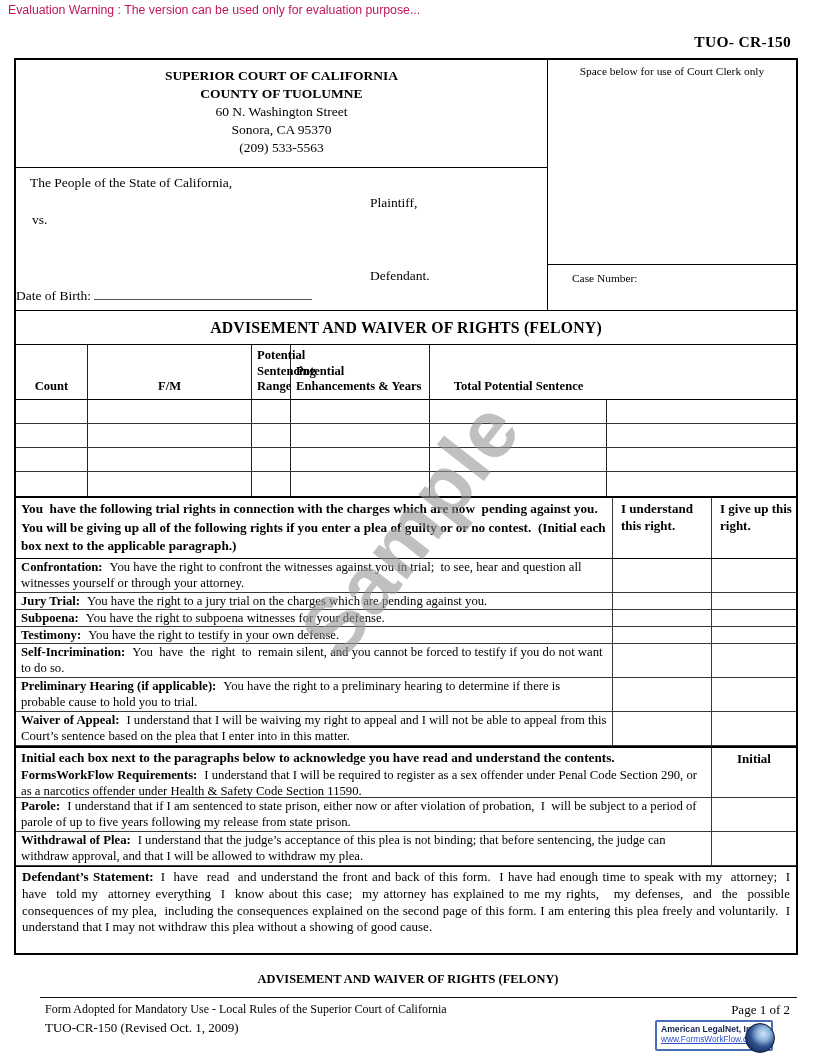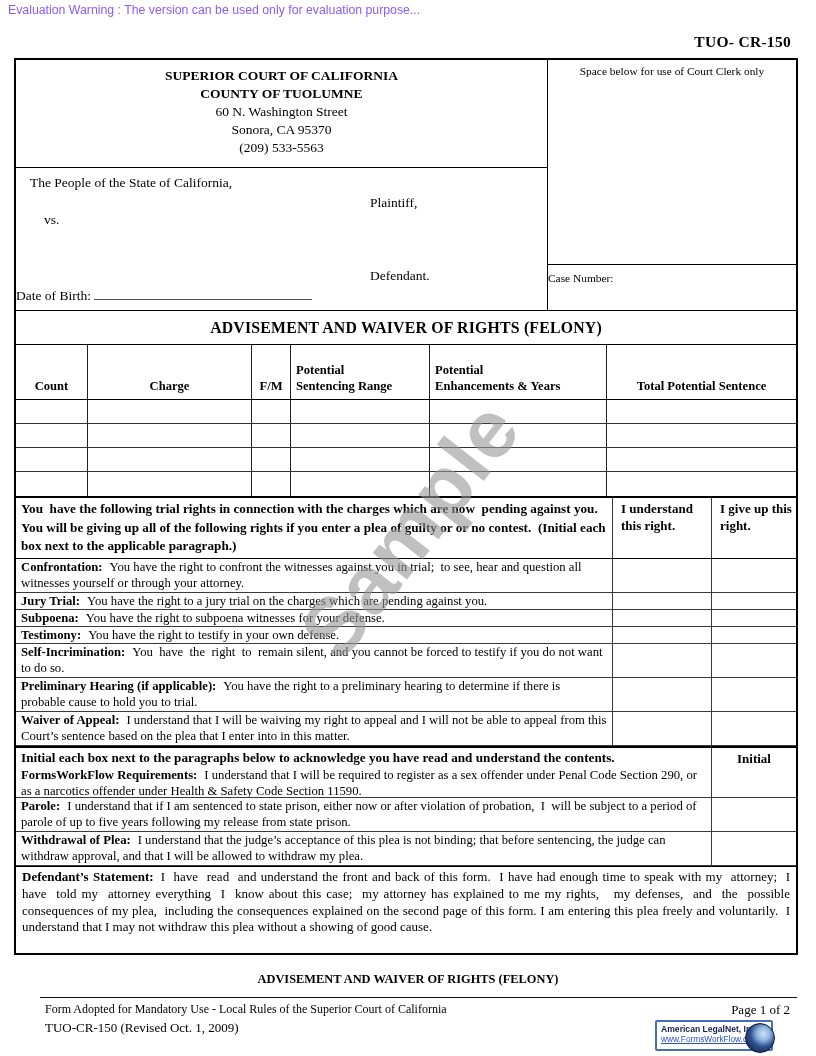--- a/index.html
+++ b/index.html
@@ -1,32 +1,32 @@
 <!DOCTYPE html>
 <html><head>
 <meta charset="utf-8">
 <style>
   html,body{margin:0;padding:0;background:#ffffff;}
   .page{position:relative;width:816px;height:1056px;background:#fff;overflow:hidden;
         font-family:"Liberation Serif", serif;color:#000;}
   .warning{position:absolute;left:8px;top:3px;font-family:"Liberation Sans",sans-serif;
-           font-size:12.3px;color:#8b5cf6;}
+           font-size:12.3px;color:#be185d;}
   .formcode{position:absolute;top:33px;right:25px;font-weight:bold;font-size:15.5px;letter-spacing:.3px;}
 
   
   .maintable{position:absolute;left:14px;top:58px;width:784px;height:897px;
              border:2px solid #000;box-sizing:border-box;}
   .courtcell{position:absolute;left:0;top:0;width:531px;height:108px;border-bottom:1.4px solid #000;
              box-sizing:border-box;text-align:center;padding-top:7px;font-size:13.5px;line-height:18px;}
   .courtcell .b{font-weight:bold;}
   .clerkcell{position:absolute;left:531px;top:0;width:249px;height:205px;box-sizing:border-box;
              border-left:1.4px solid #000;border-bottom:1.4px solid #000;text-align:center;
              font-size:11.4px;padding-top:5px;}
   .casecell{position:absolute;left:531px;top:205px;width:249px;height:45px;box-sizing:border-box;
-            border-left:1.4px solid #000;font-size:11.4px;padding:7px 0 0 0;}
+            border-left:1.4px solid #000;font-size:11.4px;padding:7px 0 0 24px;}
   .partycell{position:absolute;left:0;top:108px;width:531px;height:142px;font-size:13.5px;}
   .partycell .abs{position:absolute;}
   .fillline{display:inline-block;border-bottom:1.2px solid #555;height:13px;vertical-align:baseline;}
 
   .titlerow{position:absolute;left:0;top:250px;width:780px;height:35px;border-top:1.8px solid #000;
             border-bottom:1.8px solid #000;box-sizing:border-box;display:flex;align-items:center;
             justify-content:center;font-weight:bold;font-size:15.8px;letter-spacing:.2px;}
 
   
   .charges{position:absolute;left:0;top:285px;width:780px;}
@@ -108,34 +108,33 @@
       <div>Space below for use of Court Clerk only</div>
     </div>
 
     <div class="casecell">
       <span>Case Number:</span>
     </div>
 
     <div class="partycell">
       <div class="abs" style="left:14px;top:7px;">The People of the State of California,</div>
       <div class="abs" style="left:354px;top:27px;">Plaintiff,</div>
-      <div class="abs" style="left:28px;top:44px;">vs.</div>
+      <div class="abs" style="left:16px;top:44px;">vs.</div>
       <div class="abs" style="left:354px;top:100px;">Defendant.</div>
       <div class="abs" style="left:0;top:118px;">
         <span>Date of Birth:</span>
         <span class="fillline" style="width:218px;"></span>
       </div>
     </div>
 
     <div class="titlerow">ADVISEMENT AND WAIVER OF RIGHTS (FELONY)</div>
 
     <div class="charges">
       <div class="c-hdr">
         <div>Count</div>
-        <div>Charge</div>
         <div>F/M</div>
         <div class="la">Potential
 Sentencing Range</div>
         <div class="la">Potential
 Enhancements &amp; Years</div>
         <div>Total Potential Sentence</div>
       </div>
       <div class="c-row">
         <div></div>
           <div></div>

